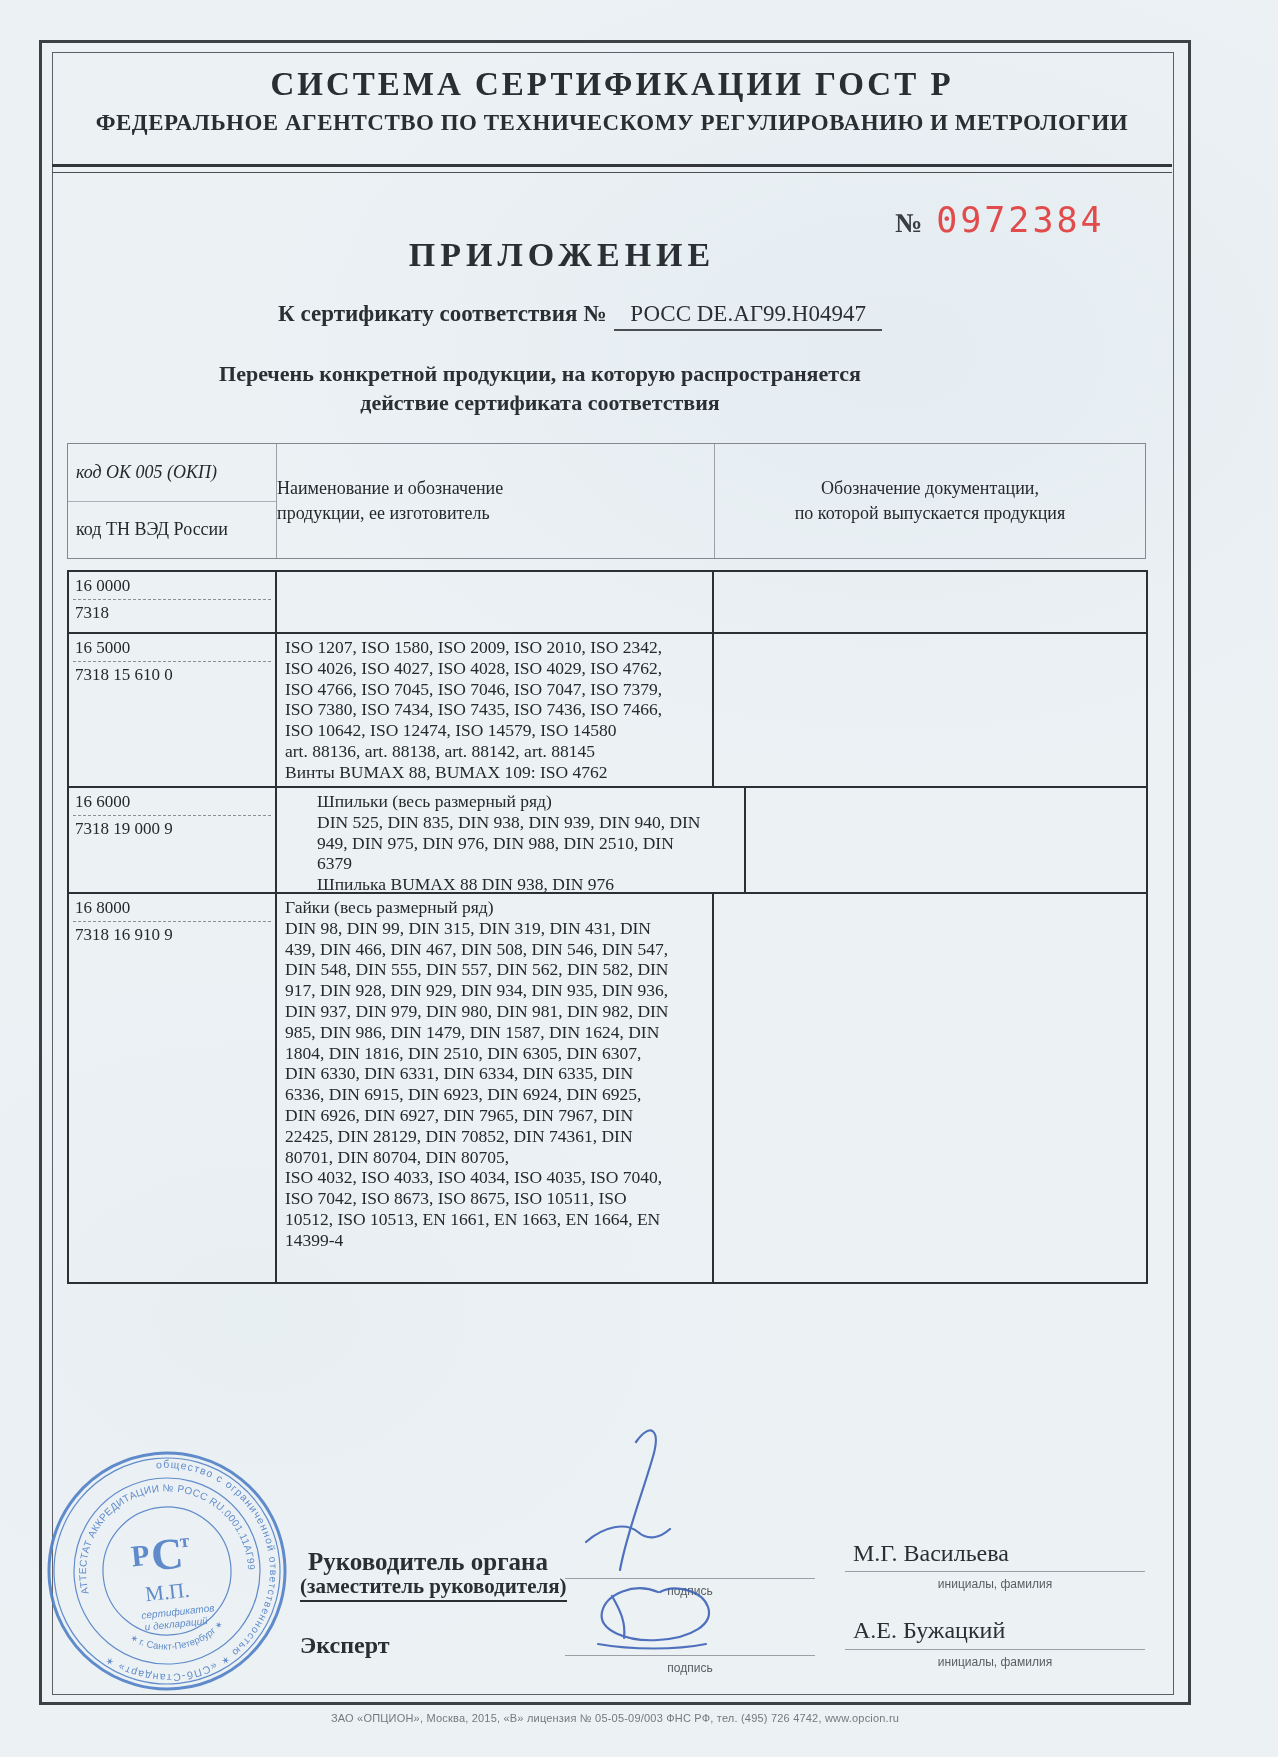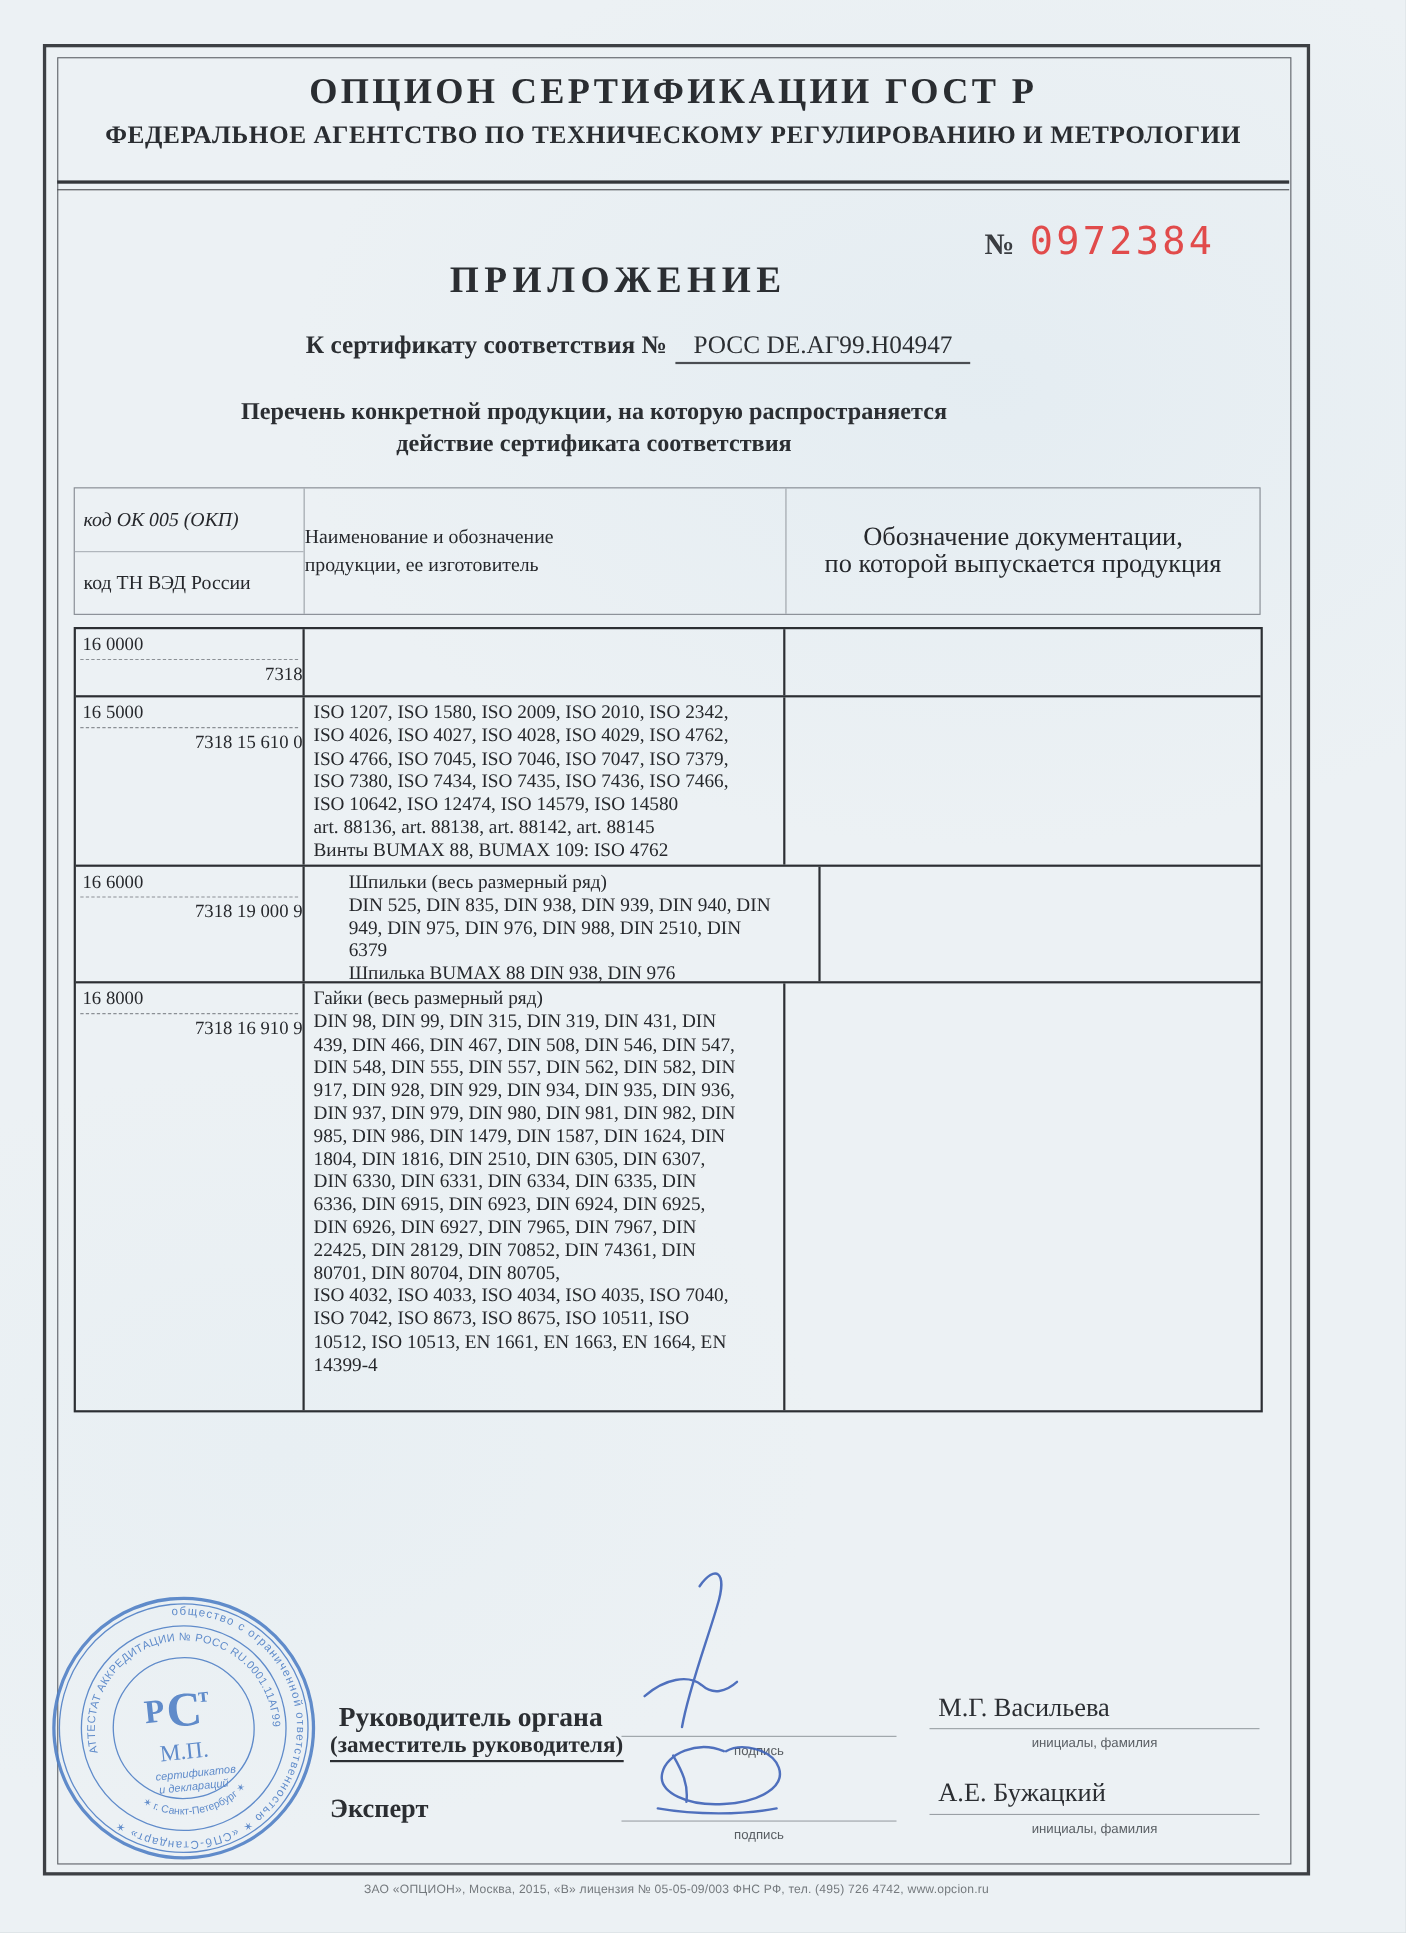--- a/index.html
+++ b/index.html
@@ -27,28 +27,28 @@
   .cert-line .lbl{font-weight:bold;}
   .cert-line .val{display:inline-block;border-bottom:2px solid #4a4d52;padding:0 16px 2px 16px;margin-left:8px;}
   .desc1{left:0;top:361px;width:1080px;text-align:center;font-size:22px;font-weight:bold;color:#2b2e32;}
   .desc2{left:0;top:390px;width:1080px;text-align:center;font-size:22px;font-weight:bold;color:#2b2e32;}
   
   .thead{left:67px;top:443px;width:1077px;height:114px;border:1px solid #83888f;display:flex;}
   .thead .c1{width:208px;border-right:1px solid #9aa0a6;display:flex;flex-direction:column;}
   .thead .c1 .sub{flex:1;display:flex;align-items:center;padding-left:8px;font-size:18px;}
   .thead .c1 .sub.top{border-bottom:1px solid #aab0b6;font-style:italic;}
   .thead .c2{width:437px;border-right:1px solid #9aa0a6;display:flex;flex-direction:column;justify-content:center;text-align:left;font-size:18px;line-height:25px;}
-  .thead .c3{flex:1;display:flex;flex-direction:column;justify-content:center;text-align:center;font-size:24px;line-height:25px;}
+  .thead .c3{flex:1;display:flex;flex-direction:column;justify-content:center;text-align:center;font-size:18px;line-height:25px;}
   
   .ttable{left:67px;top:570px;width:1077px;height:710px;border:2px solid #2c2f33;display:flex;flex-direction:column;}
   .trow{display:flex;border-bottom:2px solid #2c2f33;}
   .trow:last-child{border-bottom:none;}
   .cell-codes{width:208px;border-right:2px solid #2c2f33;font-size:17px;padding:3px 0 0 4px;box-sizing:border-box;}
   .cell-codes .okp{padding:1px 0 3px 2px;border-bottom:1px dashed #8b9095;width:196px;}
-  .cell-codes .tnv{padding:3px 0 0 2px;text-align:right;}
+  .cell-codes .tnv{padding:3px 0 0 2px;}
   .cell-prod{width:437px;border-right:2px solid #2c2f33;font-size:17.5px;line-height:20.8px;padding:3px 4px 0 8px;box-sizing:border-box;white-space:pre-line;}
   .cell-docs{flex:1;}
   .r1{height:60px;} .r2{height:152px;} .r3{height:104px;gap:32px;} .r4{flex:1;}
   
   .role1a{left:308px;top:1548px;font-size:25px;font-weight:bold;color:#2b2e32;}
   .role1b{left:300px;top:1574px;font-size:21px;font-weight:bold;color:#2b2e32;border-bottom:2px solid #2b2e32;padding-bottom:1px;}
   .role2{left:300px;top:1632px;font-size:24px;font-weight:bold;color:#2b2e32;}
   .sline{border-bottom:1.5px solid #9aa0a5;height:0;}
   .sl1{left:565px;top:1578px;width:250px;}
   .sl2{left:565px;top:1655px;width:250px;}
@@ -64,21 +64,21 @@
   .sigs{left:540px;top:1420px;width:400px;height:260px;pointer-events:none;}
 </style>
 </head>
 <body>
 
 <div class="page">
 
   <div class="abs frame-outer"></div>
   <div class="abs frame-inner"></div>
 
-  <div class="abs hdr1">ОПЦИОН СЕРТИФИКАЦИИ ГОСТ Р</div>
+  <div class="abs hdr1">СИСТЕМА СЕРТИФИКАЦИИ ГОСТ Р</div>
   <div class="abs hdr2">ФЕДЕРАЛЬНОЕ АГЕНТСТВО ПО ТЕХНИЧЕСКОМУ РЕГУЛИРОВАНИЮ И МЕТРОЛОГИИ</div>
   <div class="abs rule"></div>
 
   <div class="abs cert-no">
     <span class="nosign">№</span>
     <span class="digits">0972384</span>
   </div>
 
   <div class="abs doc-title">ПРИЛОЖЕНИЕ</div>
 

